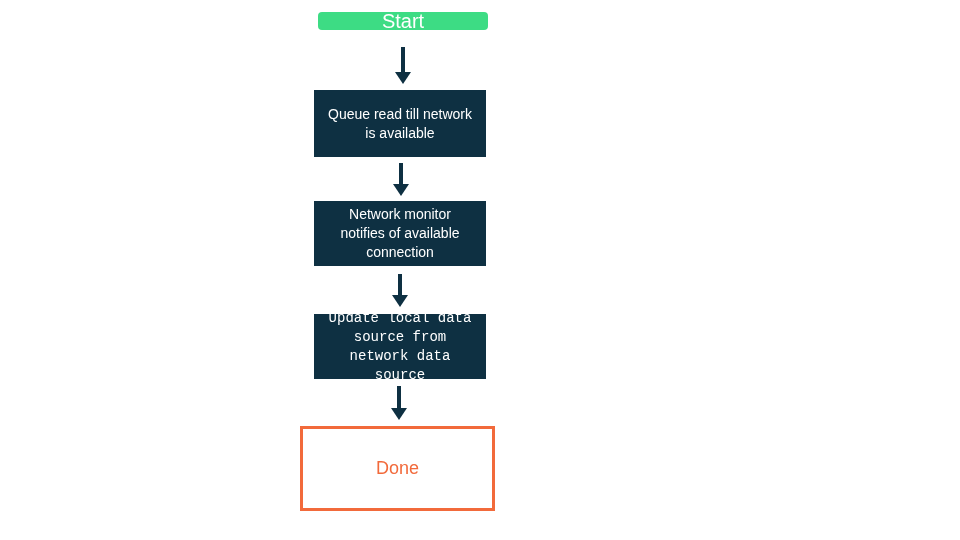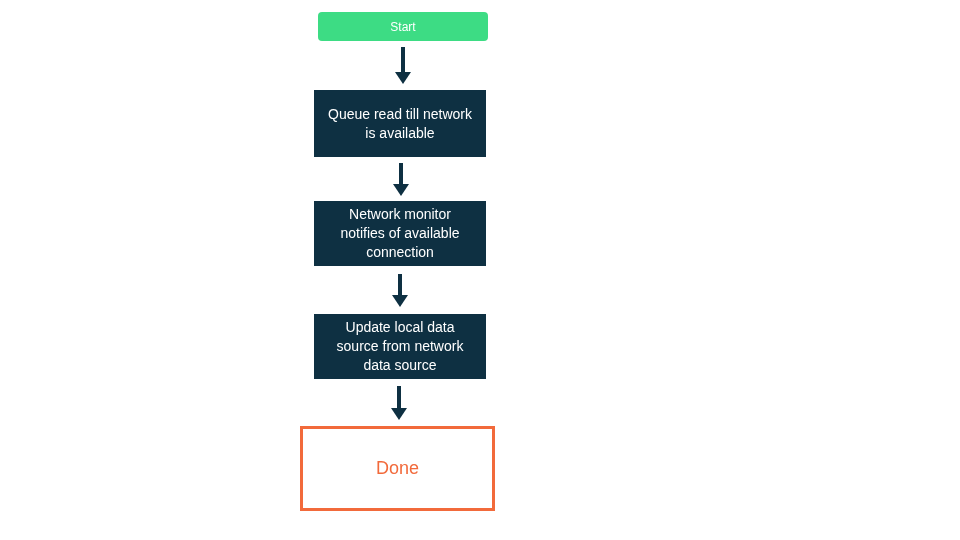--- a/index.html
+++ b/index.html
@@ -20,39 +20,39 @@
     display: flex;
     align-items: center;
     justify-content: center;
     text-align: center;
     box-sizing: border-box;
   }
   .node-start {
     left: 318px;
     top: 12px;
     width: 170px;
-    height: 29px;
+    height: 18px;
     background: #3ddc84;
     color: #ffffff;
     border-radius: 4px;
-    font-size: 12px;
+    font-size: 20px;
   }
   .node-process {
     left: 314px;
     width: 172px;
     background: #0e3042;
     color: #ffffff;
     border-radius: 0;
     font-size: 14px;
     line-height: 19px;
     padding: 0 13px;
   }
   .node-queue   { top: 90px;  height: 67px; }
   .node-monitor { top: 201px; height: 65px; }
-  .node-update  { top: 314px; height: 65px; }
+  .node-update  { top: 314px; height: 65px; font-family: Liberation Mono, monospace; }
   .node-end {
     left: 300px;
     top: 426px;
     width: 195px;
     height: 85px;
     background: #ffffff;
     border: 3px solid #f26a3b;
     color: #f26a3b;
     font-size: 18px;
   }

